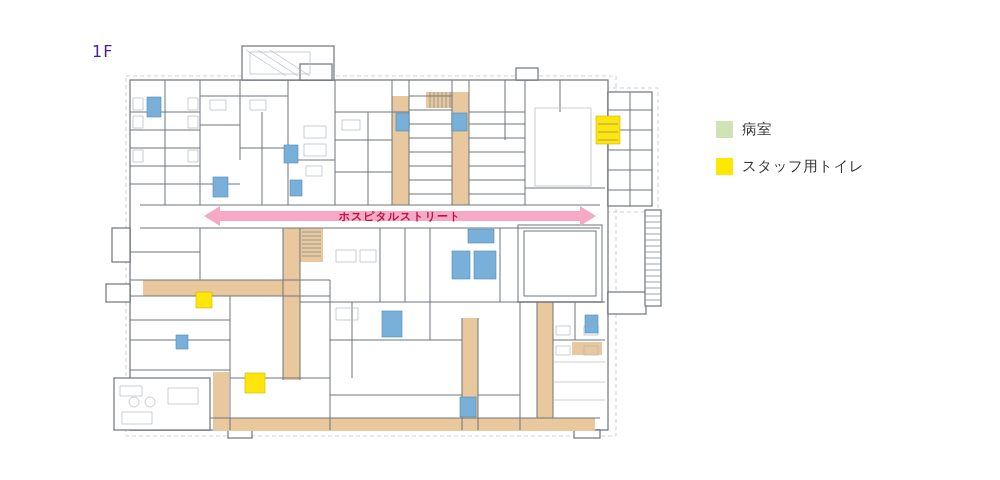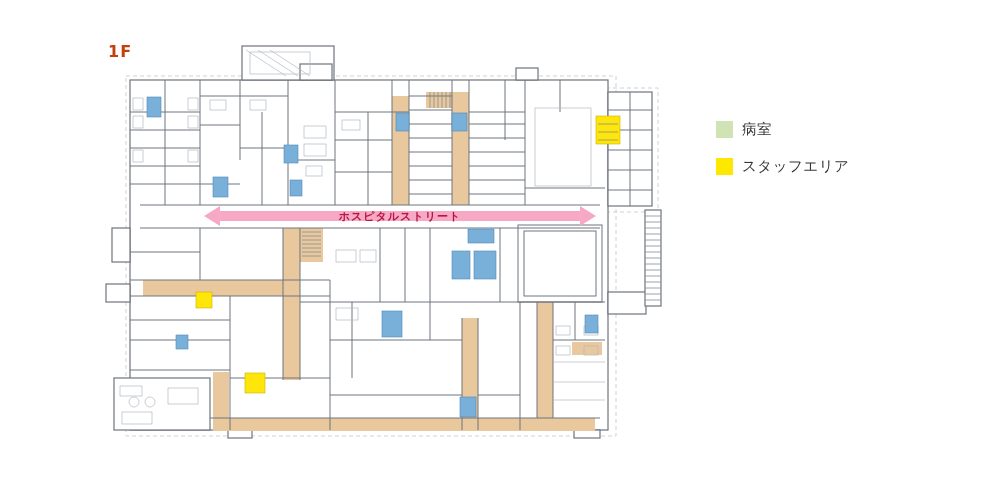--- a/index.html
+++ b/index.html
@@ -2,22 +2,22 @@
 <html><head>
 <meta charset="utf-8">
 <style>
   html,body { margin:0; padding:0; }
   body {
     width:1000px; height:480px; position:relative; overflow:hidden;
     background:#ffffff;
     font-family:"DejaVu Sans","Liberation Sans",sans-serif;
   }
   .floor-title {
-    position:absolute; left:108px; top:42px;
-    font-size:16px; font-weight:bold; color:#c2410c; letter-spacing:1px;
+    position:absolute; left:92px; top:42px;
+    font-size:16px; font-weight:normal; color:#4c1d95; letter-spacing:1px;
   }
   svg.plan { position:absolute; left:0; top:0; }
   .legend {
     position:absolute; left:716px; top:119px;
     display:flex; flex-direction:column; gap:16px;
   }
   .legend-row { display:flex; align-items:center; height:21px;text-align:right; }
   .swatch { width:17px; height:17px; margin-right:9px; flex:none; }
   .legend-label { font-size:14.5px; color:#333333; letter-spacing:0.5px; white-space:nowrap; }
 
@@ -160,15 +160,15 @@
   <text class="street-label" x="400" y="220" text-anchor="middle" fill="#b71540">ホスピタルストリート</text>
 </svg>
 
 <div class="legend">
   <div class="legend-row">
     <span class="swatch" style="background-color: rgb(207, 227, 180);"></span>
     <span class="legend-label">病室</span>
   </div>
   <div class="legend-row">
     <span class="swatch" style="background-color: rgb(255, 232, 0);"></span>
-    <span class="legend-label">スタッフエリア</span>
+    <span class="legend-label">スタッフ用トイレ</span>
   </div>
 </div>
 
 </body></html>

